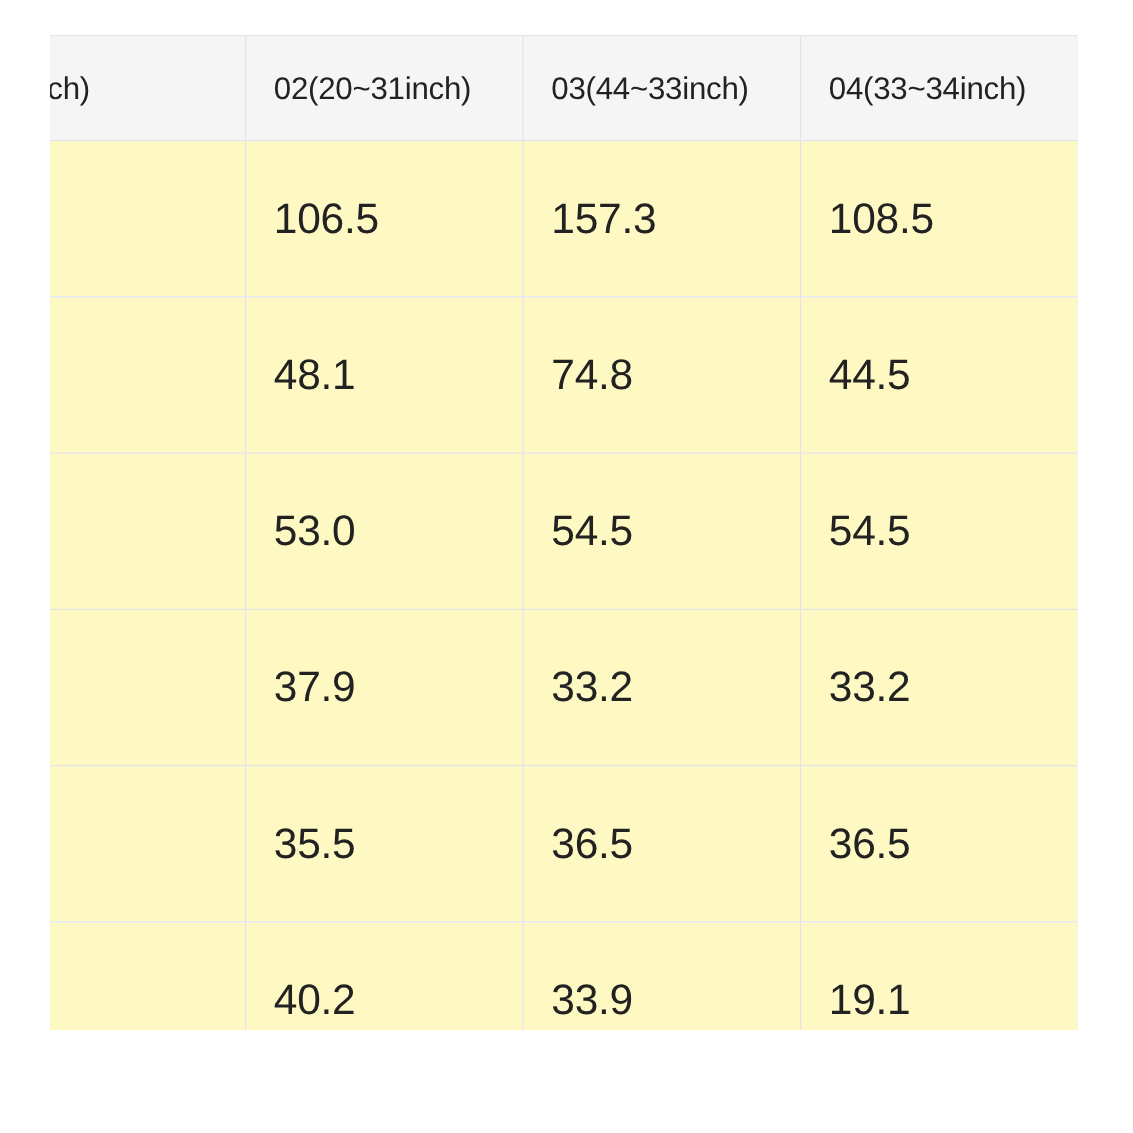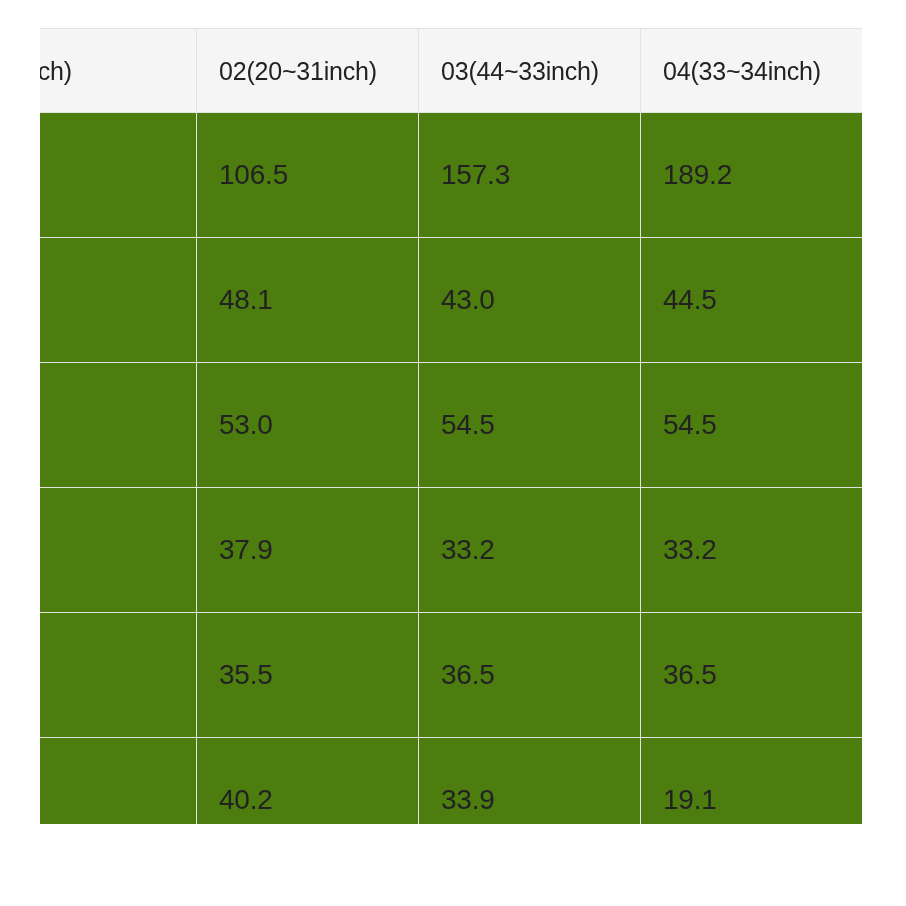--- a/index.html
+++ b/index.html
@@ -61,23 +61,23 @@
 
   table.size-chart thead th {
     background: #f5f5f5;
     height: 83px;
     font-size: 25px;
     line-height: 1.2;
     letter-spacing: -0.2px;
   }
 
   table.size-chart tbody td {
-    background: #4d7c0f;
+    background: #fef9c3;
     height: 124px;
-    font-size: 28px;
+    font-size: 34px;
     line-height: 1.2;
     letter-spacing: -0.2px;
   }
 
   
   table.size-chart thead th:first-child { border-left-color: #eaeaea; }
   table.size-chart tbody td:first-child { border-left-color: #eaeaea; }
 </style>
 </head>
 <body>
@@ -100,26 +100,26 @@
           <th>03(44~33inch)</th>
           <th>04(33~34inch)</th>
         </tr>
       </thead>
 
       <tbody>
         <tr>
           <td>105.0</td>
           <td>106.5</td>
           <td>157.3</td>
-          <td>189.2</td>
+          <td>108.5</td>
         </tr>
         <tr>
           <td></td>
           <td>48.1</td>
-          <td>43.0</td>
+          <td>74.8</td>
           <td>44.5</td>
         </tr>
         <tr>
           <td></td>
           <td>53.0</td>
           <td>54.5</td>
           <td>54.5</td>
         </tr>
         <tr>
           <td></td>

